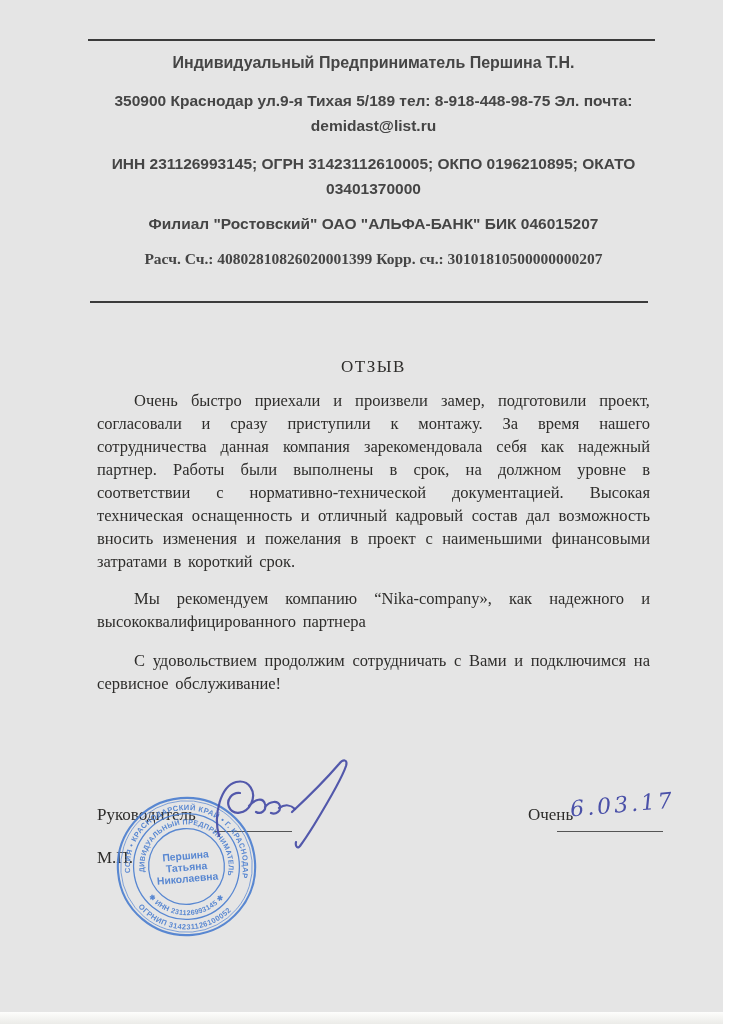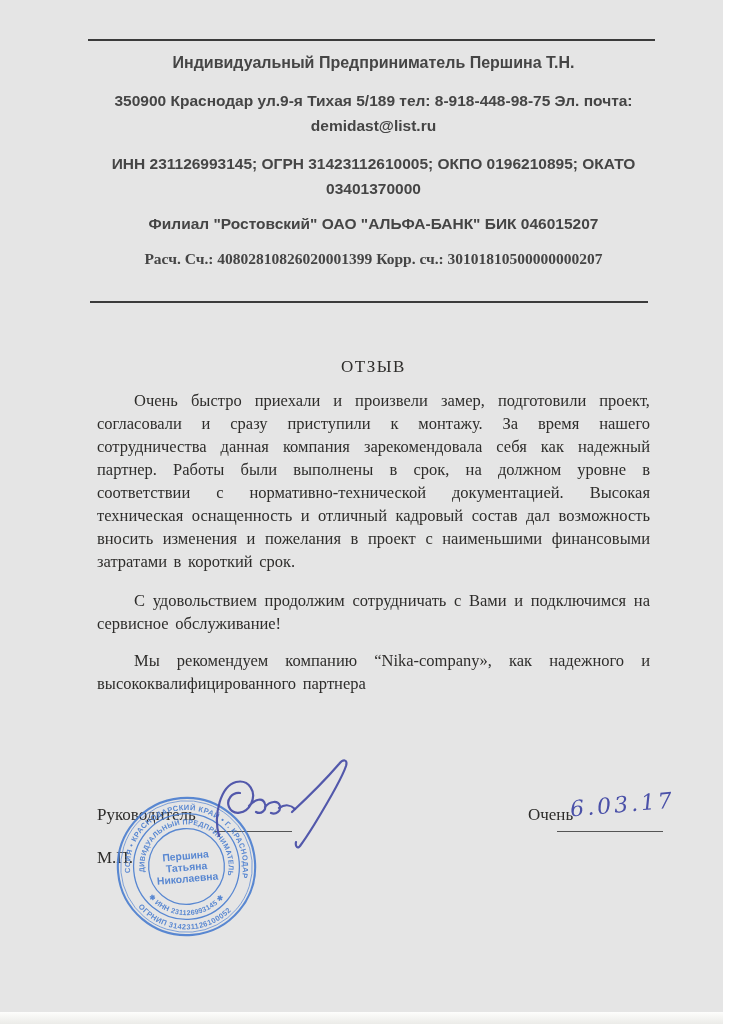--- a/index.html
+++ b/index.html
@@ -116,22 +116,22 @@
     <div class="lh-line lh-okato">03401370000</div>
     <div class="lh-line lh-bank">Филиал "Ростовский" ОАО "АЛЬФА-БАНК" БИК 046015207</div>
     <div class="lh-line lh-accounts">Расч. Сч.: 40802810826020001399  Корр. сч.: 30101810500000000207</div>
   </div>
 
   <div class="rule bottom"></div>
 
   <div class="bodytext">
     <div class="doc-title">ОТЗЫВ</div>
     <p class="para p2">Очень быстро приехали и произвели замер, подготовили проект, согласовали и сразу приступили к монтажу. За время нашего сотрудничества данная компания зарекомендовала себя как надежный партнер. Работы были выполнены в срок, на должном уровне в соответствии с нормативно-технической документацией. Высокая техническая оснащенность и отличный кадровый состав дал возможность вносить изменения и пожелания в проект с наименьшими финансовыми затратами в короткий срок.</p>
+    <p class="para p3">Мы рекомендуем компанию “Nika-company», как надежного и высококвалифицированного партнера</p>
     <p class="para p4">С удовольствием продолжим сотрудничать с Вами и подключимся на сервисное обслуживание!</p>
-    <p class="para p3">Мы рекомендуем компанию “Nika-company», как надежного и высококвалифицированного партнера</p>
   </div>
 
   <span class="label role-label">Руководитель</span>
   <div class="uline role-line"></div>
 
   <span class="label date-label">Очень</span>
   <div class="uline date-line"></div>
   <span class="date-hand">6.03.17</span>
 
   <span class="label mp-label">М.П.</span>

